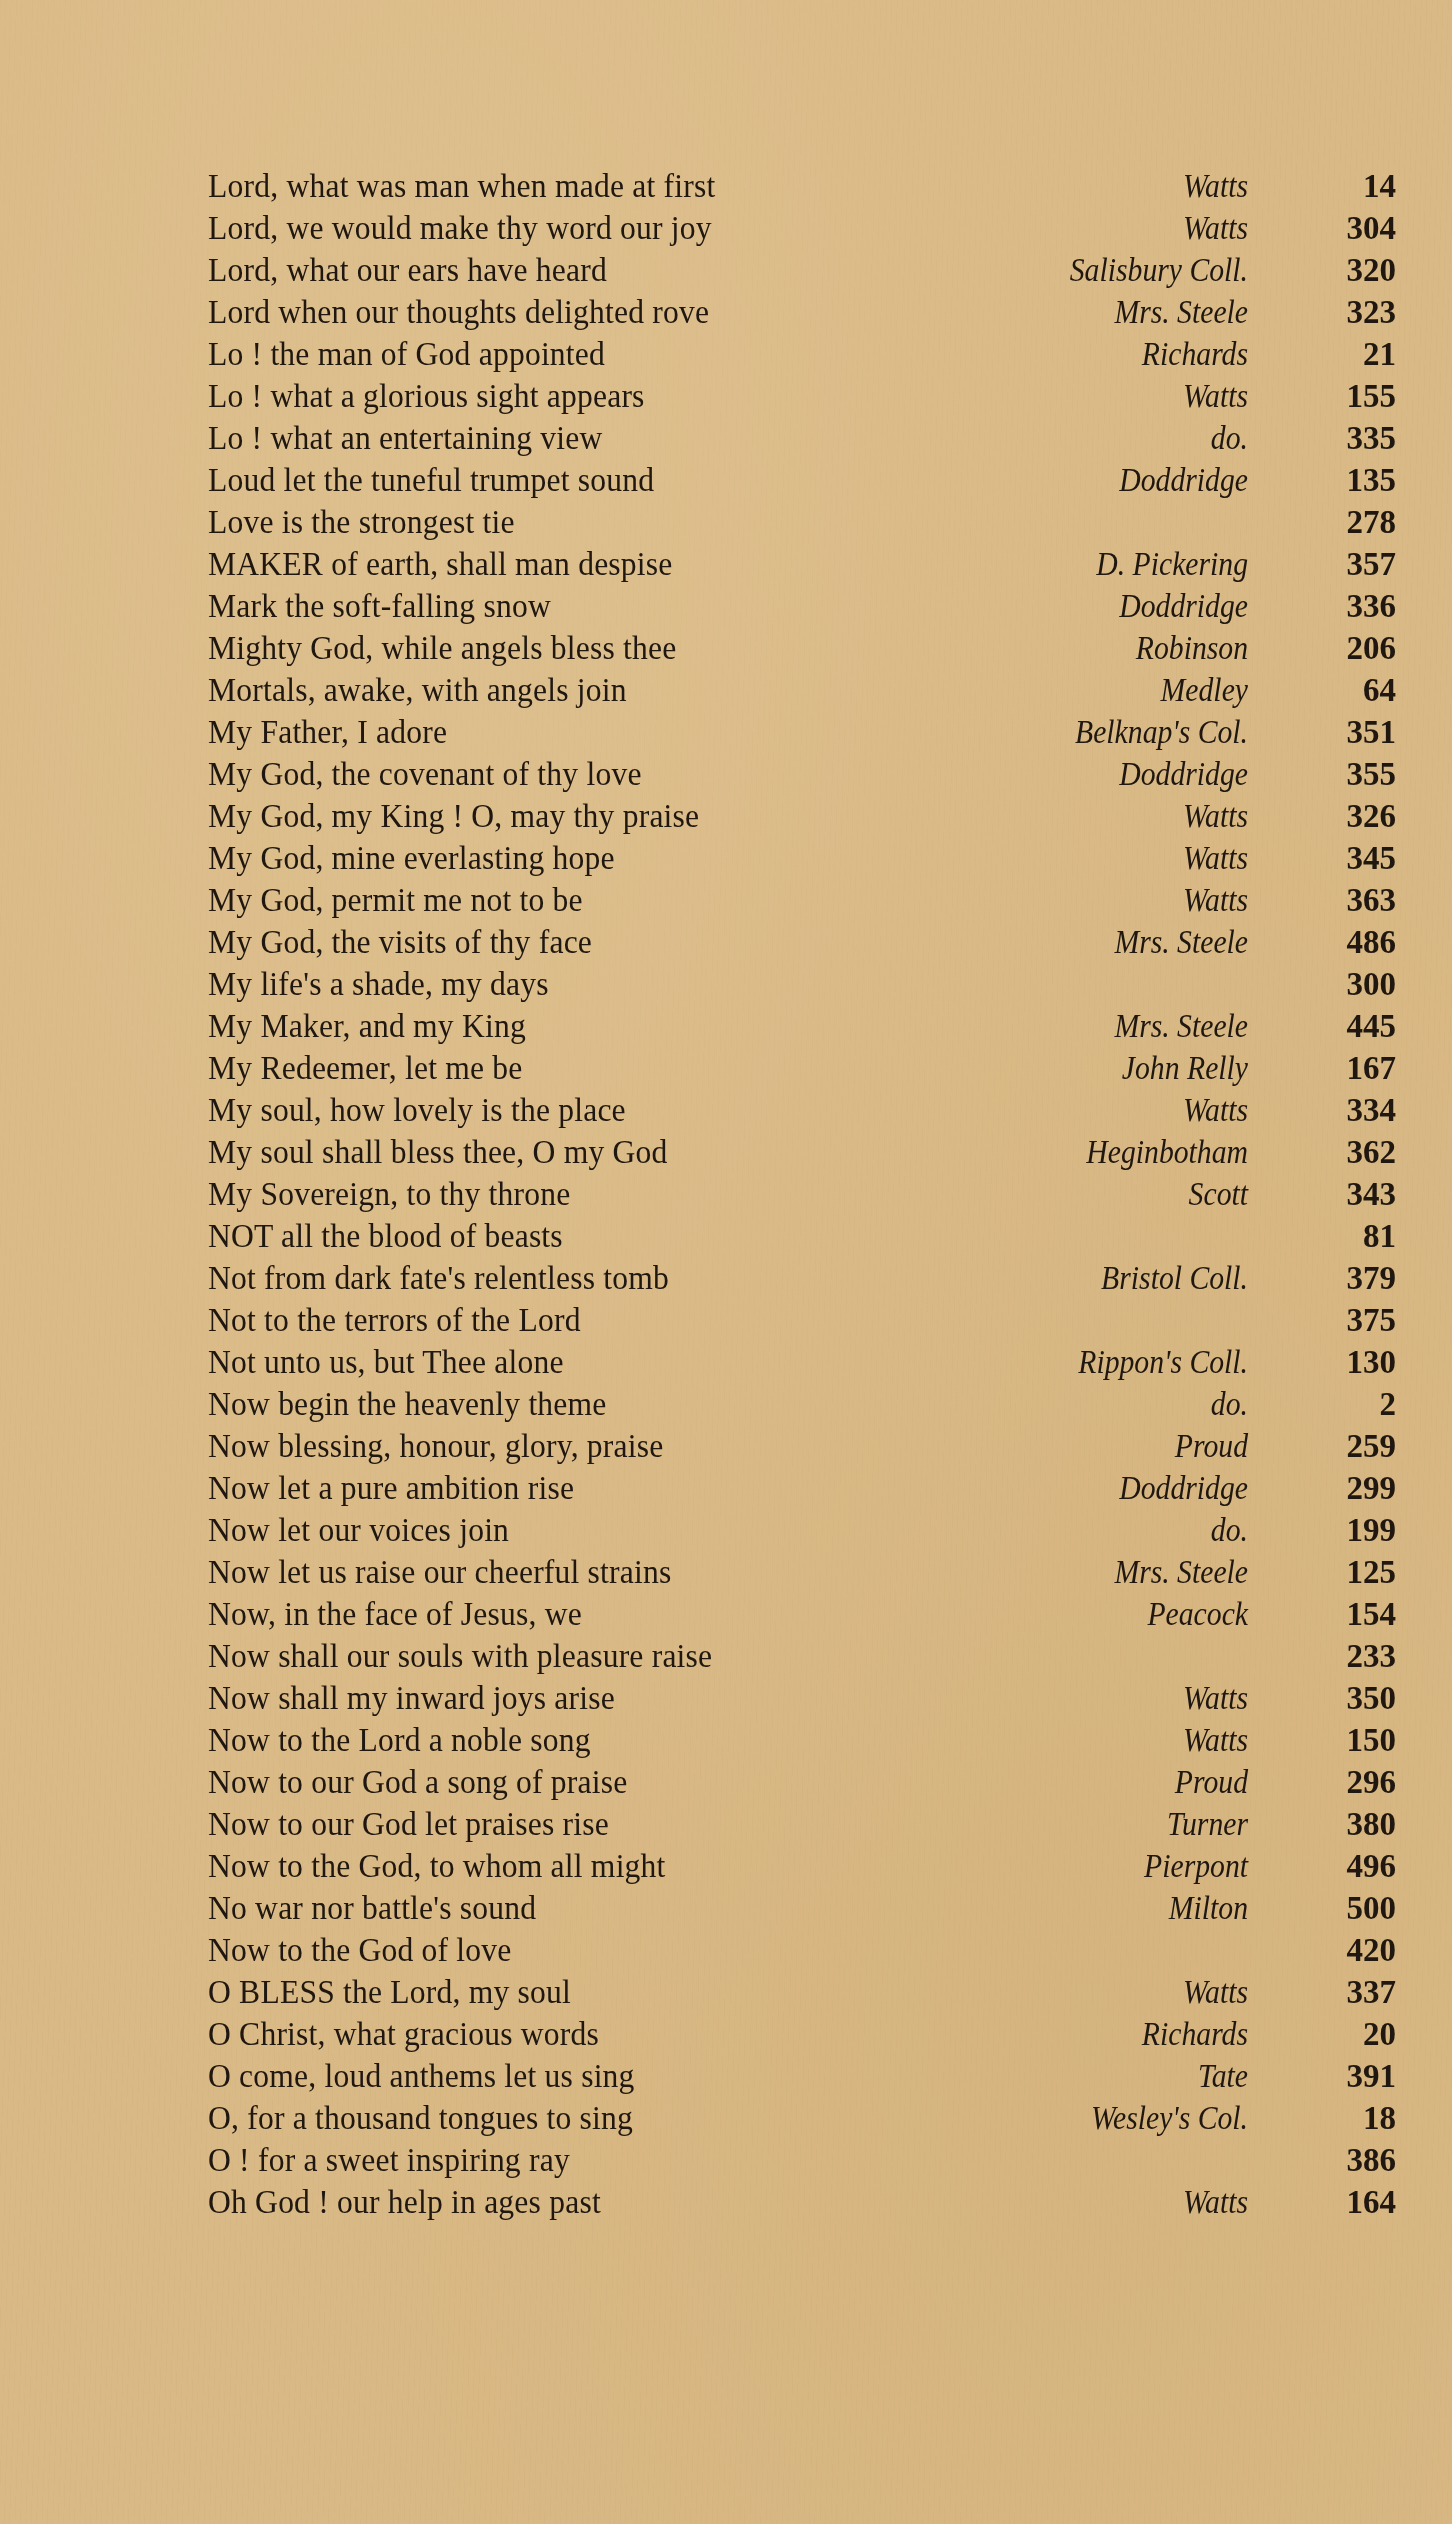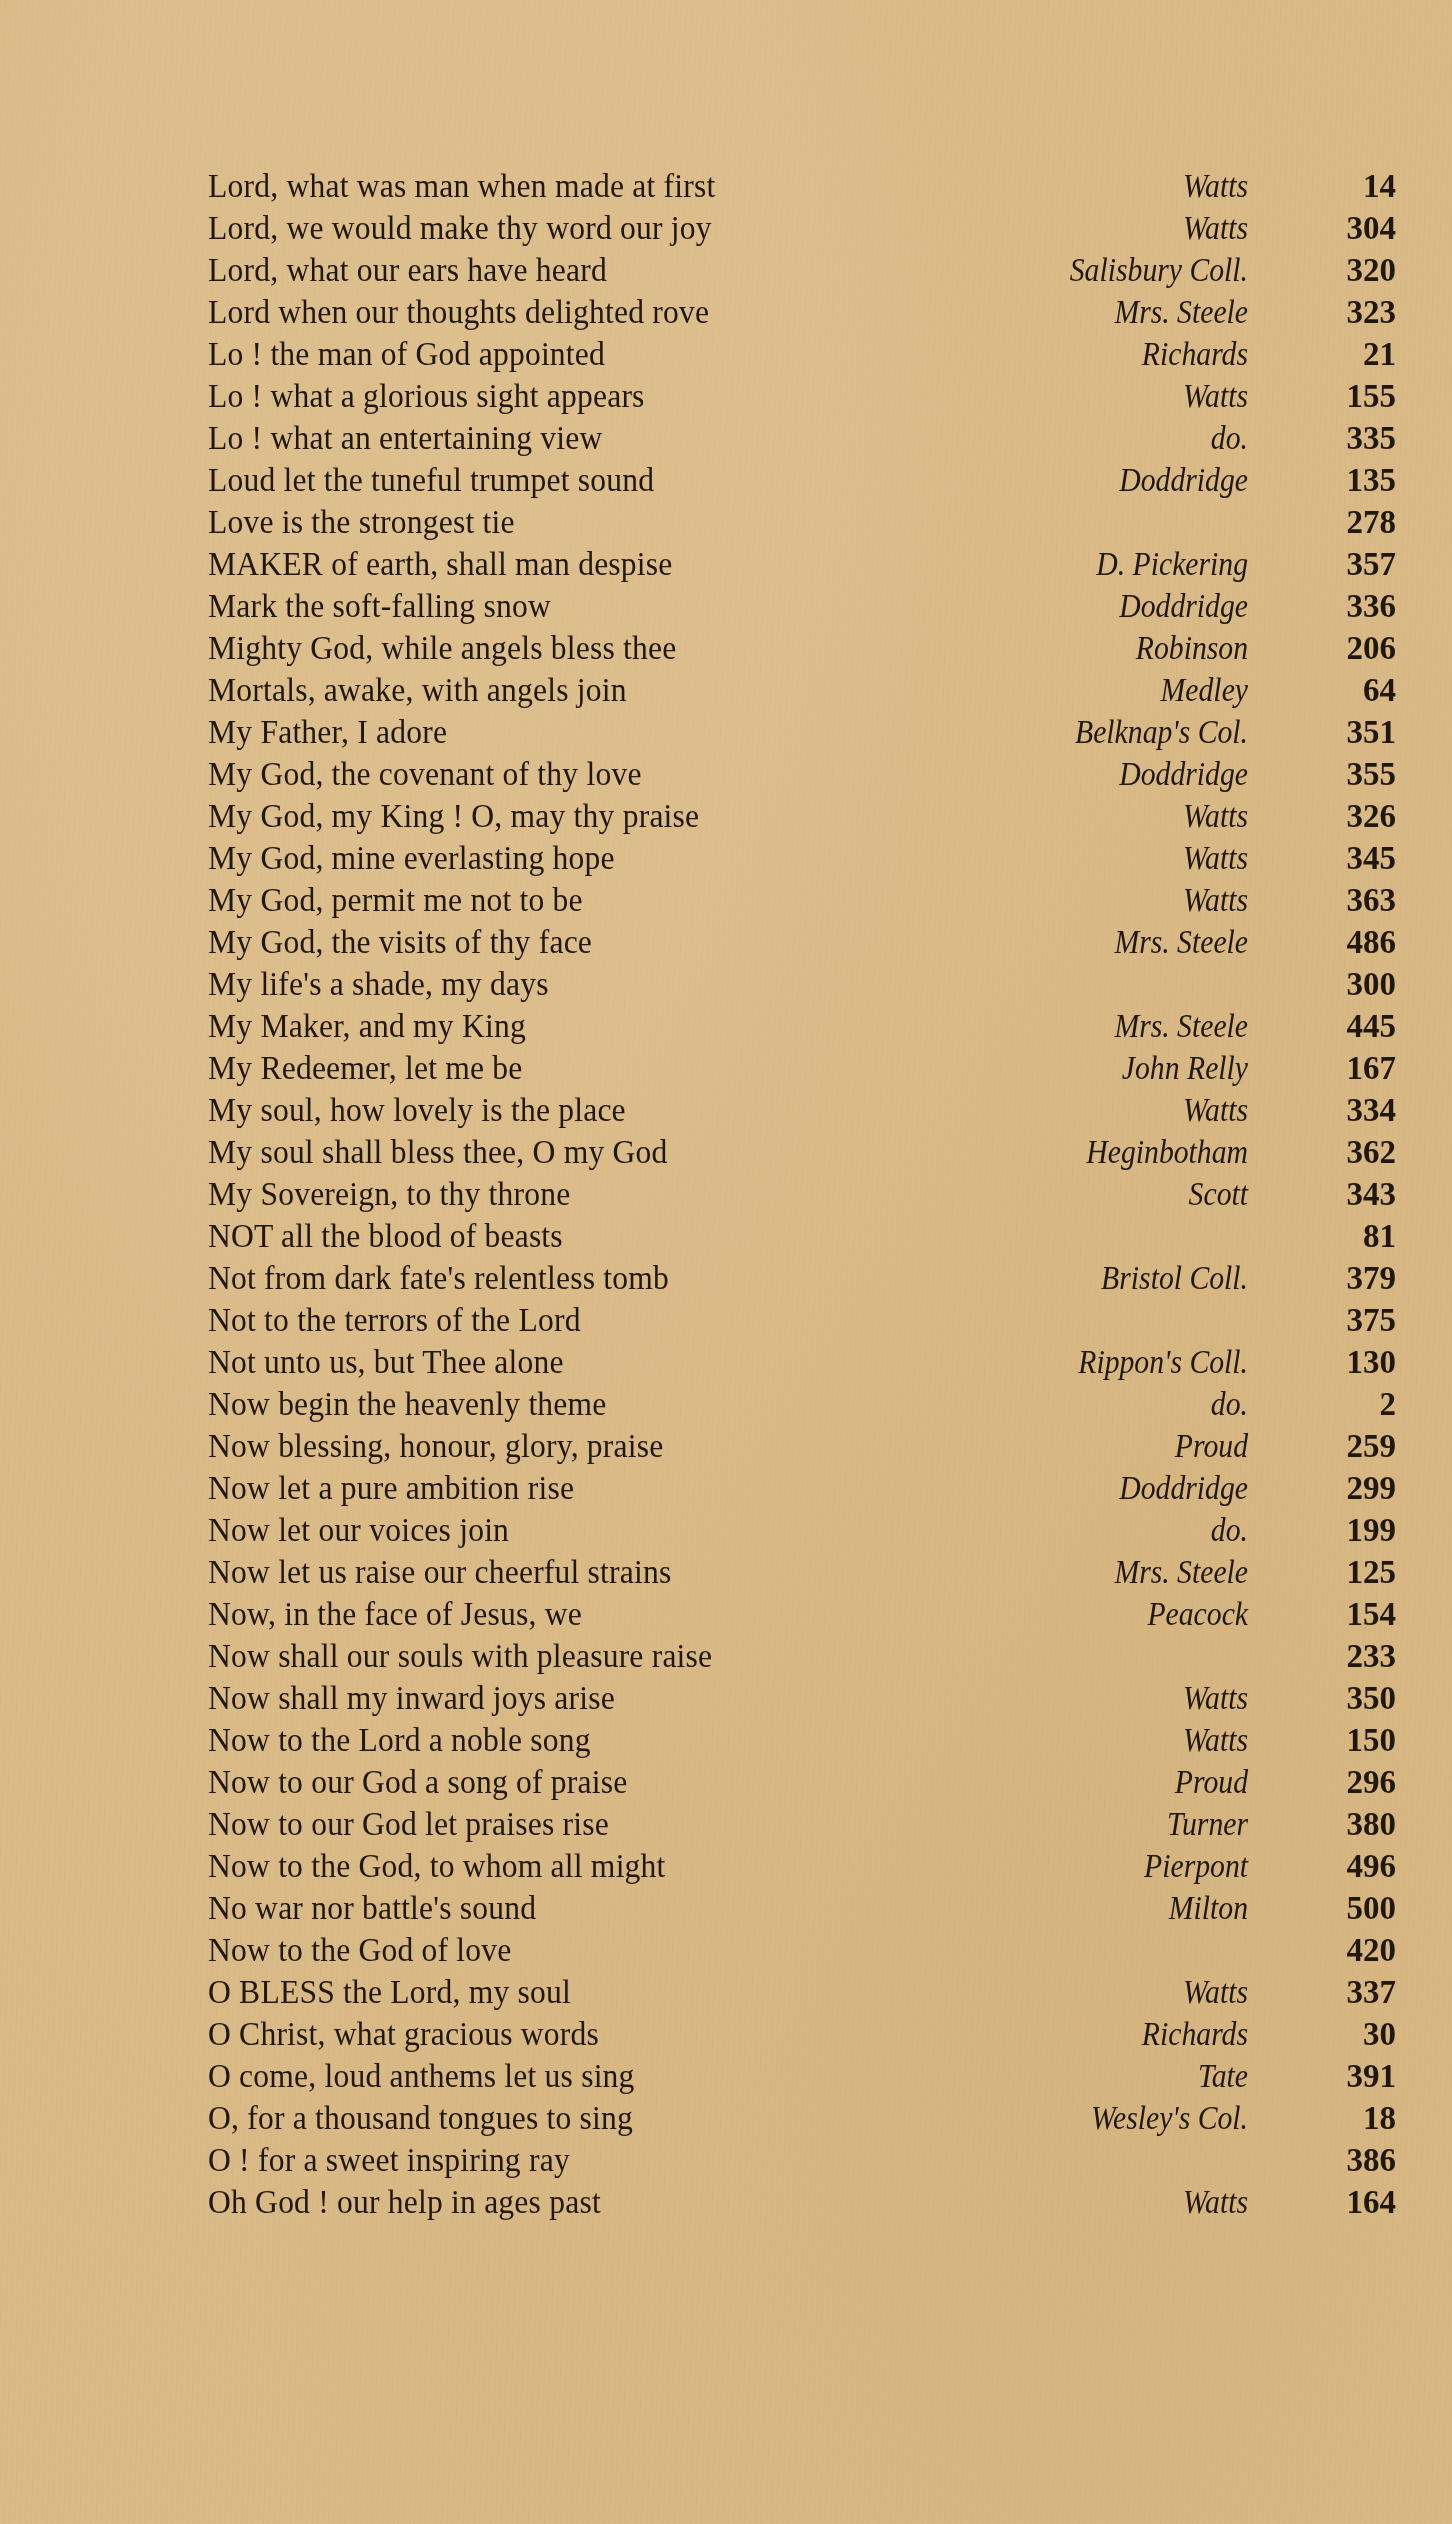--- a/index.html
+++ b/index.html
@@ -276,21 +276,21 @@
       <span class="hymn-number">420</span>
     </div>
     <div class="index-row">
       <span class="first-line">O BLESS the Lord, my soul</span>
       <span class="author">Watts</span>
       <span class="hymn-number">337</span>
     </div>
     <div class="index-row">
       <span class="first-line">O Christ, what gracious words</span>
       <span class="author">Richards</span>
-      <span class="hymn-number">30</span>
+      <span class="hymn-number">20</span>
     </div>
     <div class="index-row">
       <span class="first-line">O come, loud anthems let us sing</span>
       <span class="author">Tate</span>
       <span class="hymn-number">391</span>
     </div>
     <div class="index-row">
       <span class="first-line">O, for a thousand tongues to sing</span>
       <span class="author">Wesley's Col.</span>
       <span class="hymn-number">18</span>

